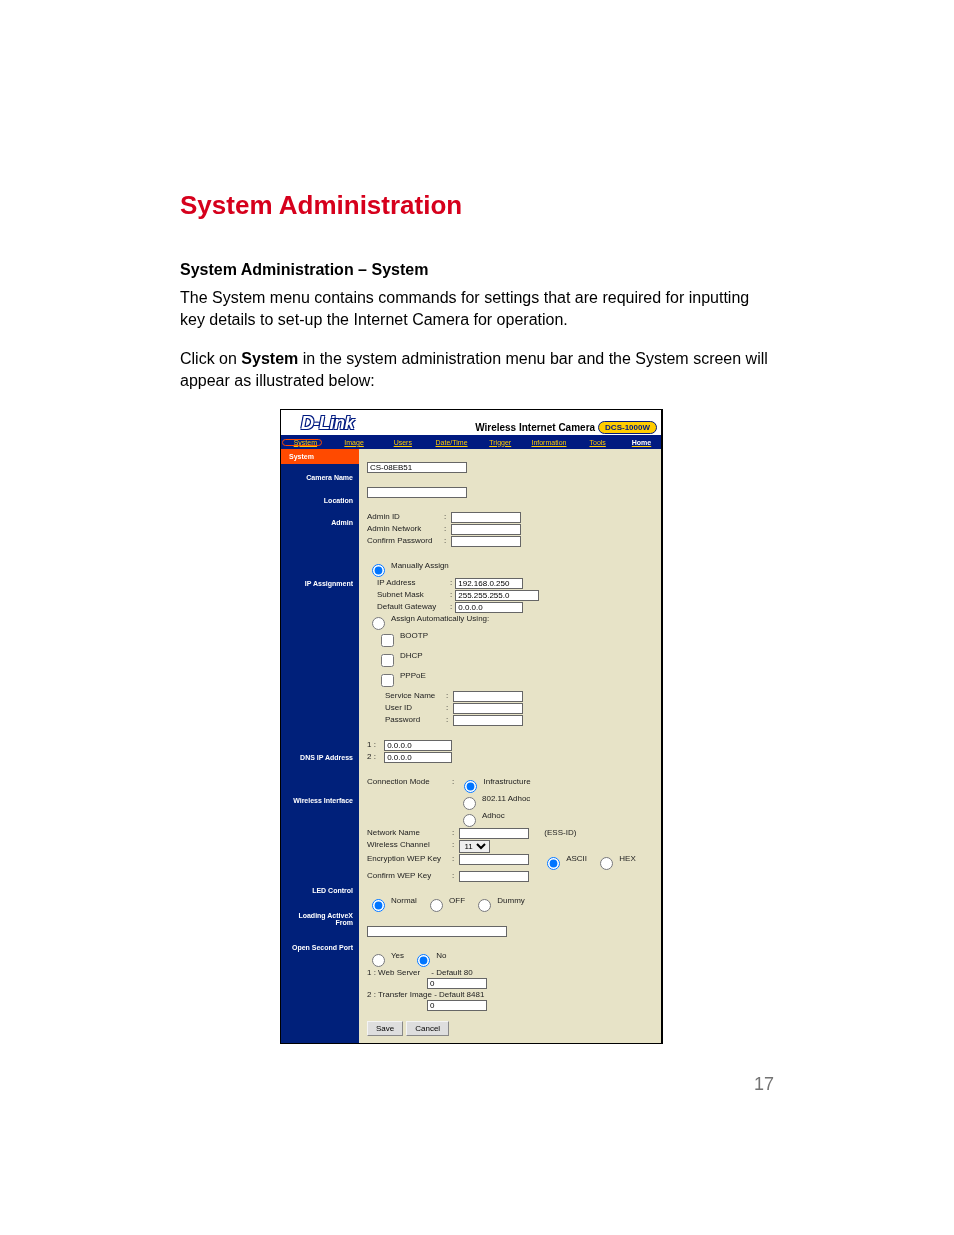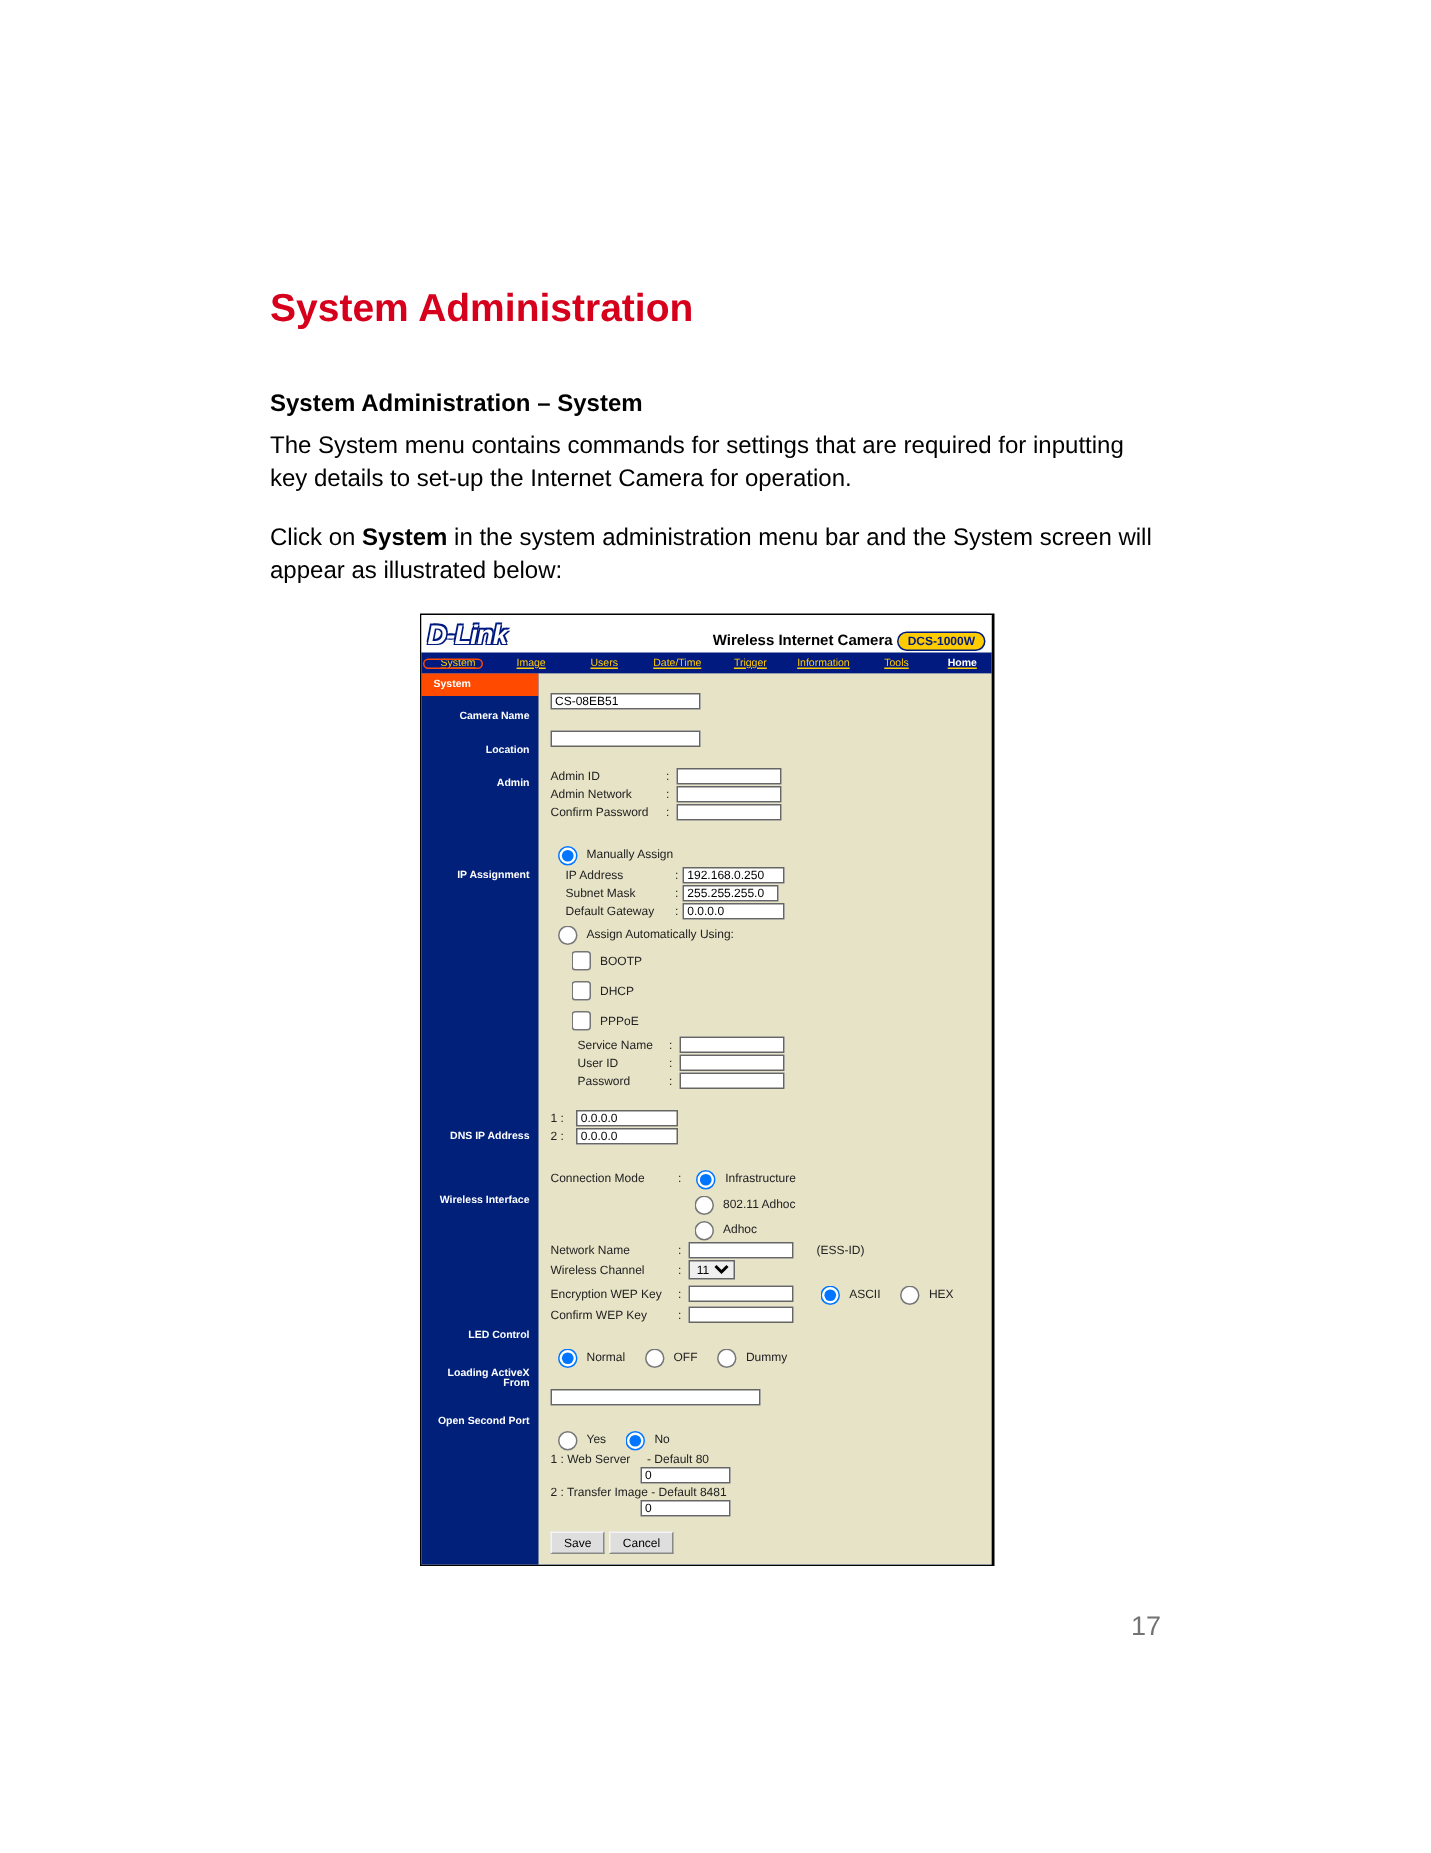--- a/index.html
+++ b/index.html
@@ -42,20 +42,21 @@
     background: #fff;
   }
 
   
   .hdr {
     display: flex;
     align-items: flex-end;
     justify-content: space-between;
     background: #fff;
     padding: 3px 4px 1px 4px;
+    margin-left: 16px;
   }
   .brand {
     color: #fff;
     font-style: italic;
     font-weight: 900;
     font-size: 18px;
     letter-spacing: -0.5px;
     text-shadow: 1px 1px 0 #001a80, -1px -1px 0 #001a80, 1px -1px 0 #001a80, -1px 1px 0 #001a80;
   }
   .hdr-right {
@@ -148,21 +149,21 @@
     border: 1px solid #666;
     background: #fff;
     box-sizing: border-box;
   }
   .form select {
     font-size: 8px;
     height: 13px;
     border: 1px solid #666;
     background: #efefef;
   }
-  .row { display:flex; align-items:center; gap:3px; margin:1px 0; }
+  .row { display:flex; align-items:flex-start; gap:3px; margin:1px 0; }
   .indent { margin-left: 10px; }
   .indent2 { margin-left: 18px; }
   .btn {
     font-size: 8px;
     background: #dedede;
     border: 1px solid #888;
     border-top-color:#f4f4f4; border-left-color:#f4f4f4;
     padding: 2px 8px;
     cursor: pointer;
   }
@@ -251,21 +252,21 @@
         <div class="row"><span style="width:74px">Admin Network</span>:&nbsp;<input type="text" style="width: 70px;" value=""></div>
         <div class="row"><span style="width:74px">Confirm Password</span>:&nbsp;<input type="text" style="width: 70px;" value=""></div>
 
         <div class="gap12"></div>
 
         <div class="row">
             <input type="radio" checked="" style="">
             <span>Manually Assign</span>
           </div>
         <div class="row indent"><span style="width:70px">IP Address</span>: <input type="text" style="width: 68px;" value="192.168.0.250"></div>
-        <div class="row indent"><span style="width:70px">Subnet Mask</span>: <input type="text" style="width: 64px;" value="255.255.255.0"></div>
+        <div class="row indent"><span style="width:70px">Subnet Mask</span>: <input type="text" style="width: 84px;" value="255.255.255.0"></div>
         <div class="row indent"><span style="width:70px">Default Gateway</span>: <input type="text" style="width: 68px;" value="0.0.0.0"></div>
 
         <div class="row">
             <input type="radio" style="">
             <span>Assign Automatically Using:</span>
           </div>
         <div class="row indent">
             <input type="checkbox" style="">
             <span>BOOTP</span>
           </div>

